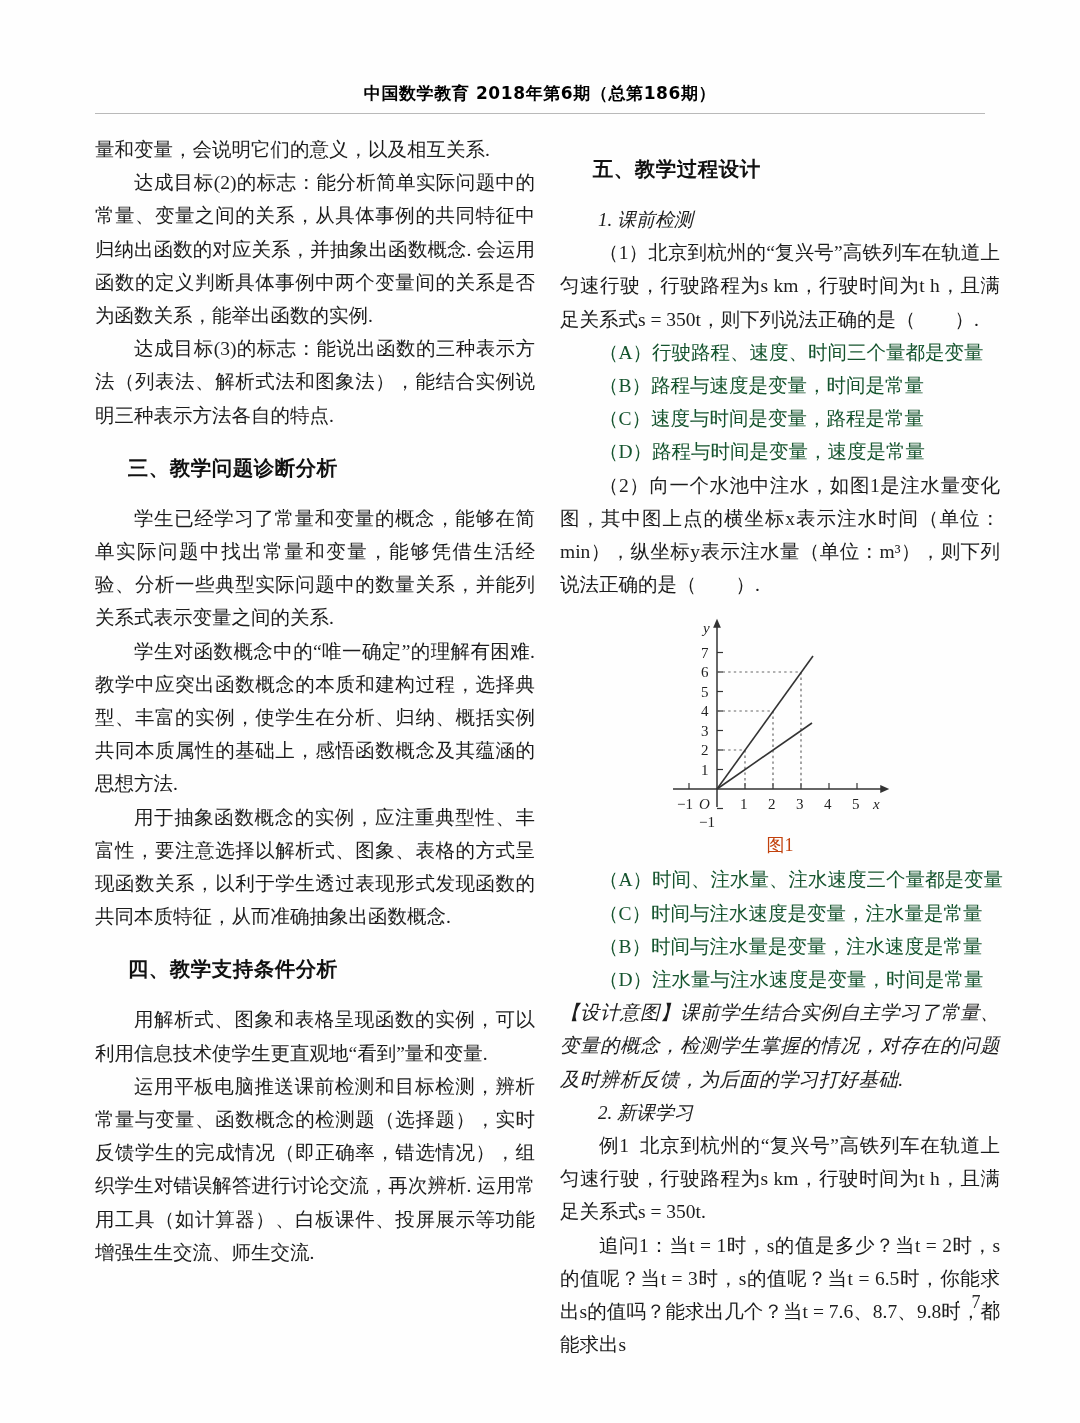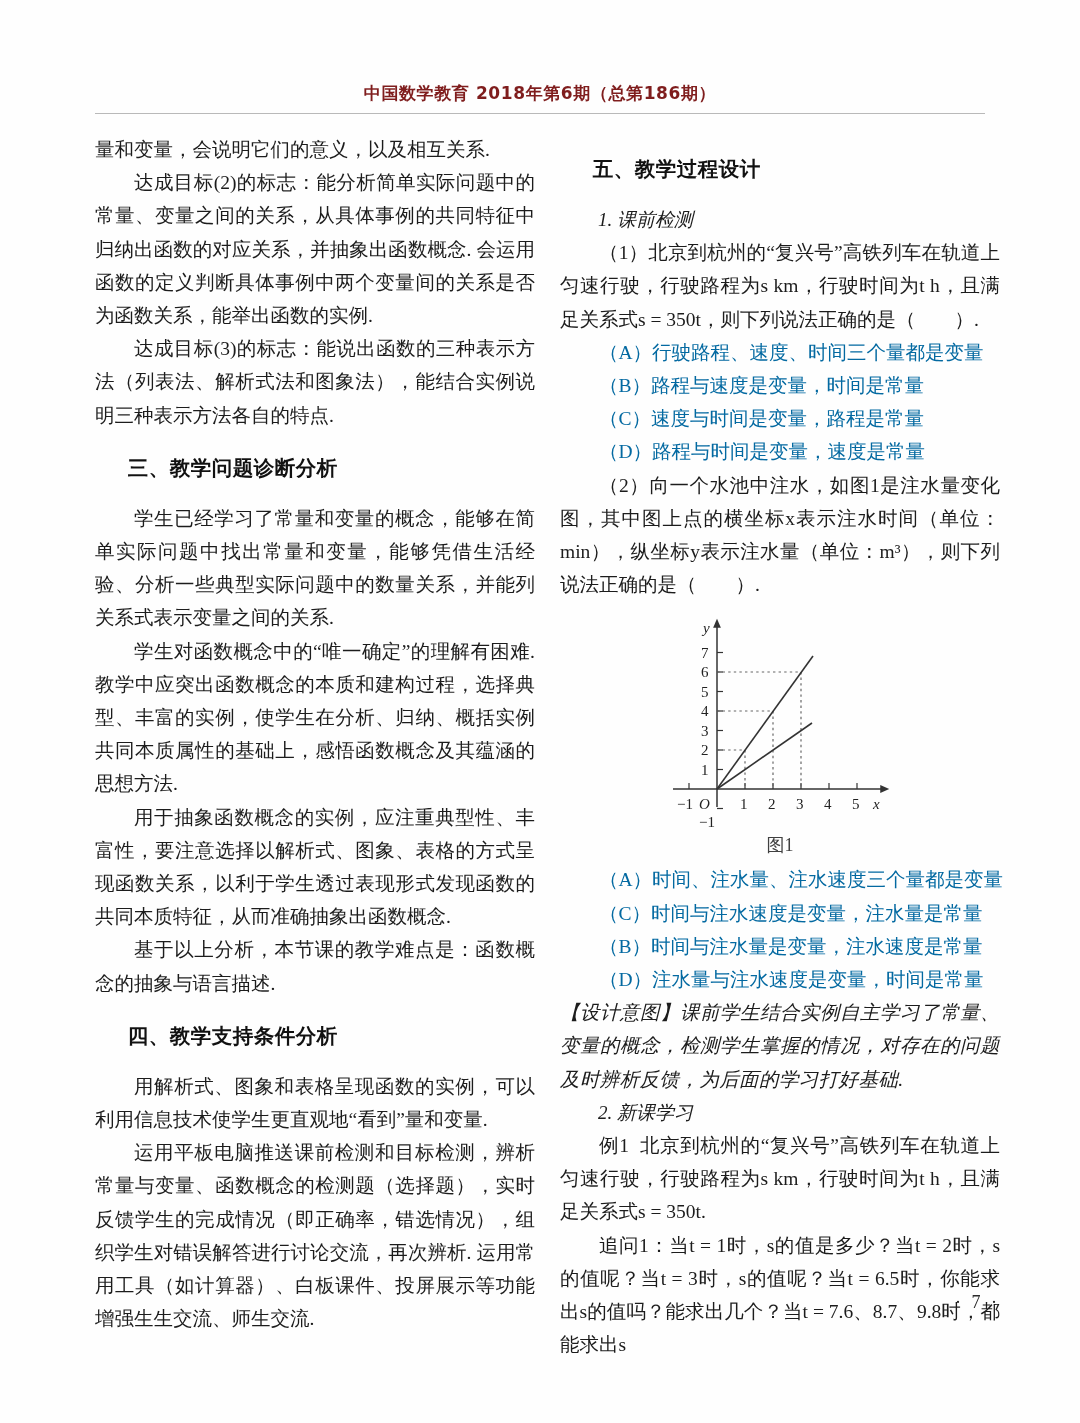--- a/index.html
+++ b/index.html
@@ -14,21 +14,21 @@
   .page{
     position:absolute;inset:0;
     background:#fefefe;
   }
   
   .header{
     position:absolute;top:82px;left:0;width:1080px;
     text-align:center;
   }
   .header .head-text{
-    font-size:17px;letter-spacing:.6px;color:#7f1d1d;
+    font-size:17px;letter-spacing:.6px;color:#000000;
     font-family:"DejaVu Sans","Liberation Sans",sans-serif;
     font-weight:600;
   }
   .header-rule{
     position:absolute;top:113px;left:95px;width:890px;height:1px;
     background:#b9b9b9;
   }
   
   .cols{
     position:absolute;top:133px;left:0;width:1080px;height:1190px;padding-left:48px;
@@ -68,35 +68,35 @@
     font-size:19px;
     line-height:33.2px;
     text-indent:2em;
     font-style:italic;
     color:#1c1c1c;
   }
   .opt{
     font-size:19.5px;
     line-height:33.2px;
     text-indent:2em;
-    color:#0369a1;
+    color:#14532d;
     white-space:nowrap;
   }
   .bold{font-weight:400;}
 
   
   .figure{
     margin:10px 0 6px 0;
     text-align:center;
   }
   .figcap{
     font-size:18px;
     text-align:center;
     margin-top:0px;
-    color:#404040;
+    color:#c2410c;
   }
   
   .pagenum{
     position:absolute;
     left:560px;width:440px;
     top:1292px;
     text-align:right;
     font-size:18px;
     letter-spacing:3px;
     color:#2a2a2a;
@@ -152,21 +152,20 @@
 
       <p class="para noindent">量和变量，会说明它们的意义，以及相互关系.</p>
       <p class="para">达成目标(2)的标志：能分析简单实际问题中的常量、变量之间的关系，从具体事例的共同特征中归纳出函数的对应关系，并抽象出函数概念. 会运用函数的定义判断具体事例中两个变量间的关系是否为函数关系，能举出函数的实例.</p>
       <p class="para">达成目标(3)的标志：能说出函数的三种表示方法（列表法、解析式法和图象法），能结合实例说明三种表示方法各自的特点.</p>
 
       <h2 class="h2">三、教学问题诊断分析</h2>
 
       <p class="para">学生已经学习了常量和变量的概念，能够在简单实际问题中找出常量和变量，能够凭借生活经验、分析一些典型实际问题中的数量关系，并能列关系式表示变量之间的关系.</p>
       <p class="para">学生对函数概念中的“唯一确定”的理解有困难. 教学中应突出函数概念的本质和建构过程，选择典型、丰富的实例，使学生在分析、归纳、概括实例共同本质属性的基础上，感悟函数概念及其蕴涵的思想方法.</p>
       <p class="para">用于抽象函数概念的实例，应注重典型性、丰富性，要注意选择以解析式、图象、表格的方式呈现函数关系，以利于学生透过表现形式发现函数的共同本质特征，从而准确抽象出函数概念.</p>
-      <p class="para">基于以上分析，本节课的教学难点是：函数概念的抽象与语言描述.</p>
 
       <h2 class="h2">四、教学支持条件分析</h2>
 
       <p class="para">用解析式、图象和表格呈现函数的实例，可以利用信息技术使学生更直观地“看到”量和变量.</p>
       <p class="para">运用平板电脑推送课前检测和目标检测，辨析常量与变量、函数概念的检测题（选择题），实时反馈学生的完成情况（即正确率，错选情况），组织学生对错误解答进行讨论交流，再次辨析. 运用常用工具（如计算器）、白板课件、投屏展示等功能增强生生交流、师生交流.</p>
     </div>
 
     <div class="col col-right">
 
       <h2 class="h2">五、教学过程设计</h2>

